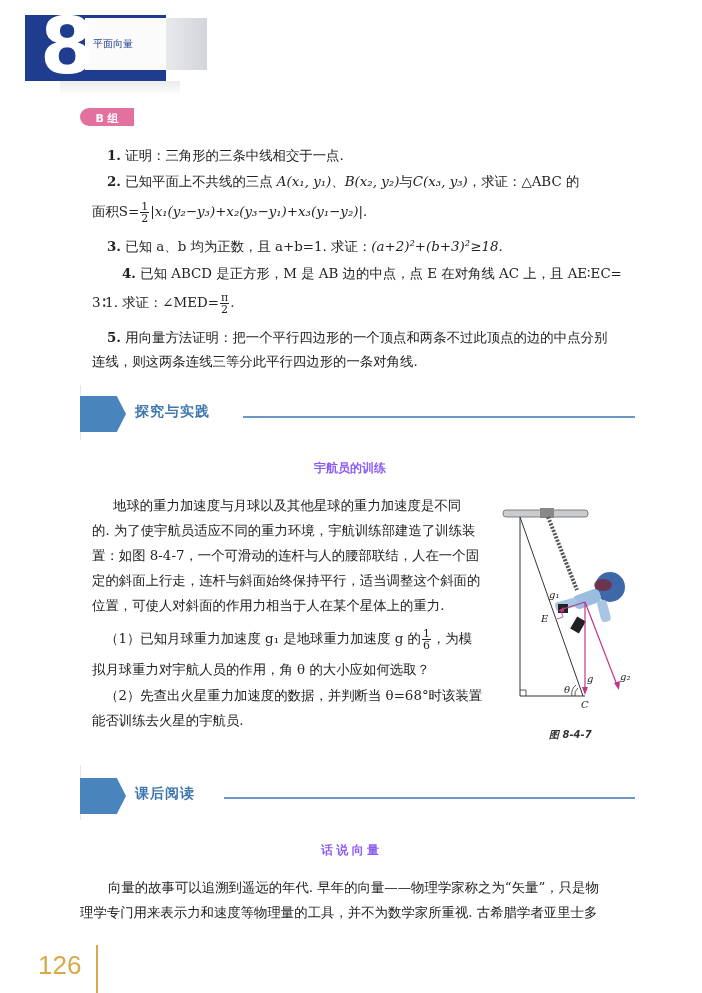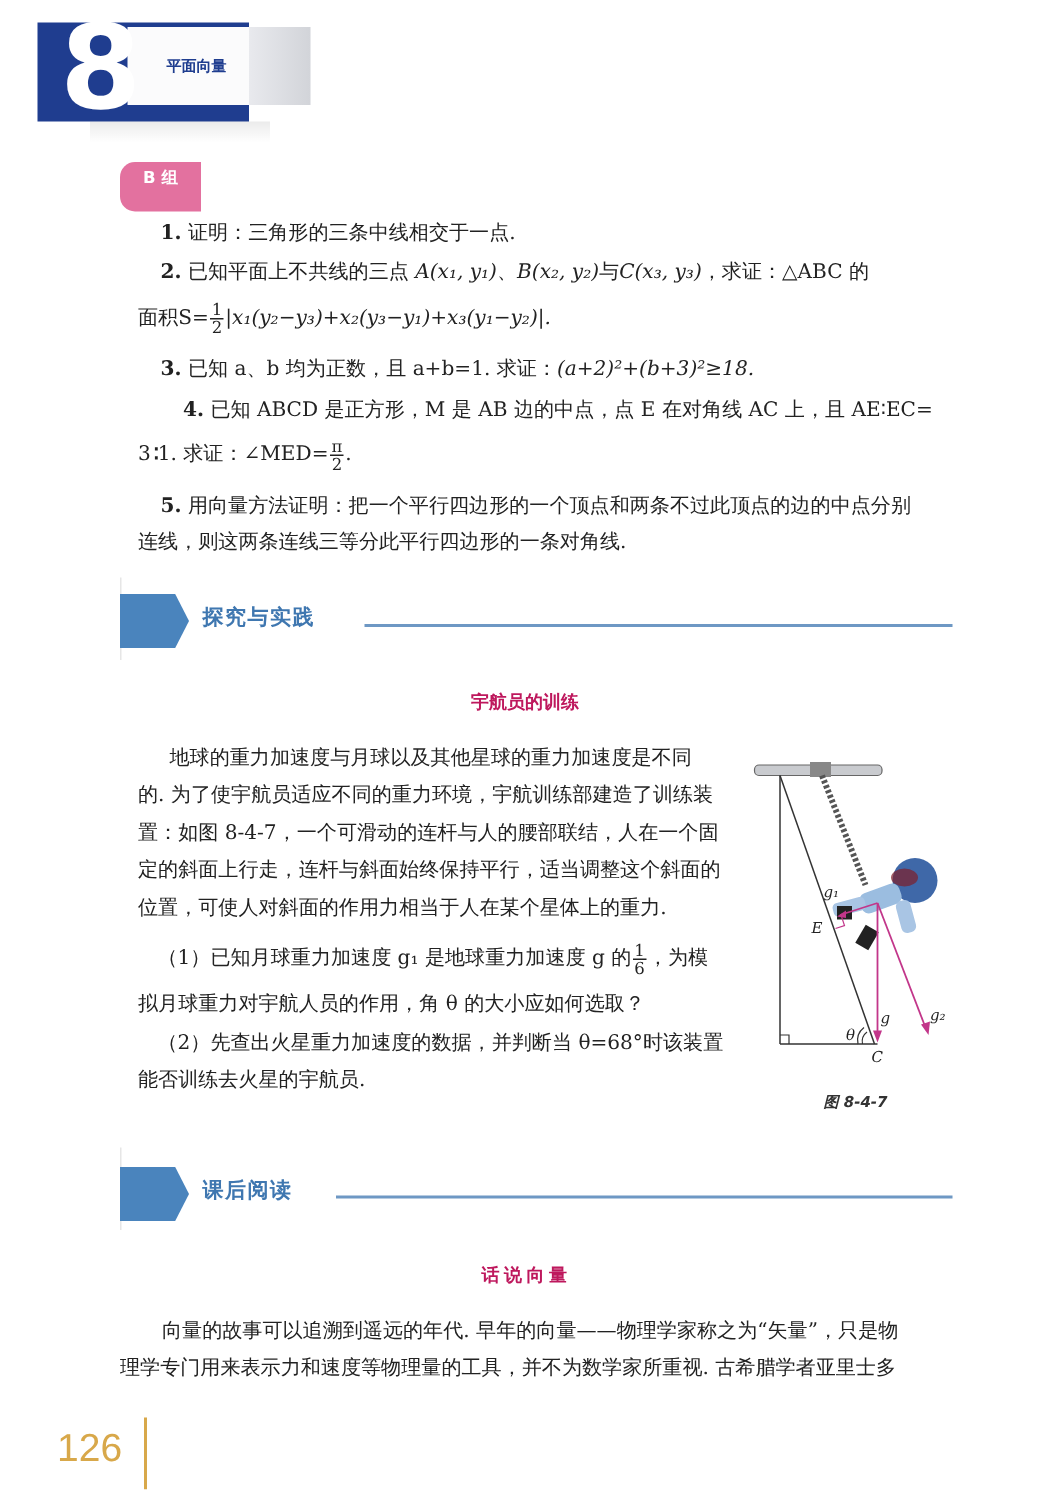--- a/index.html
+++ b/index.html
@@ -9,40 +9,40 @@
     font-family: "DejaVu Serif", "Liberation Serif", serif;
     color: #222;
   }
   .abs { position: absolute; }
 
   
   .ch-shade { left: 165px; top: 18px; width: 42px; height: 52px; background: linear-gradient(90deg,#e9eaee,#d2d4d9); }
   .ch-block { left: 25px; top: 15px; width: 141px; height: 66px; background: #1f3d8f; }
   .ch-inner { left: 85px; top: 18px; width: 81px; height: 52px; background: #fbfbfc; }
   .ch-num { left: 40px; top: 6px; width: 52px; height: 80px; font-family: "DejaVu Sans", sans-serif; font-weight: bold; font-size: 78px; line-height: 80px; color: #fff; text-align: center; }
-  .ch-title { left: 93px; top: 37px; font-family: "DejaVu Sans", sans-serif; font-weight: bold; font-size: 10px; color: #1f3d8f; margin-left: 18px; }
+  .ch-title { left: 93px; top: 37px; font-family: "DejaVu Sans", sans-serif; font-weight: normal; font-size: 10px; color: #1f3d8f; }
   .ch-shadow { left: 60px; top: 81px; width: 120px; height: 14px; background: linear-gradient(180deg, rgba(0,0,0,0.08), rgba(0,0,0,0)); }
 
   
-  .group-tag { left: 80px; top: 108px; width: 54px; height: 33px; background: #e3719f; color: #fff; border-radius: 10px 0 0 10px; font-family: "DejaVu Sans", sans-serif; font-weight: bold; font-size: 11px; line-height: 21px; text-align: center; }
+  .group-tag { left: 80px; top: 108px; width: 54px; height: 18px; background: #e3719f; color: #fff; border-radius: 10px 0 0 10px; font-family: "DejaVu Sans", sans-serif; font-weight: bold; font-size: 11px; line-height: 21px; text-align: center; }
 
   .p { font-size: 13.4px; line-height: 20px; white-space: nowrap; }
   .num { font-weight: bold; }
   .m { font-style: italic; }
   .frac { display: inline-block; vertical-align: middle; text-align: center; font-size: 11px; line-height: 11px; margin: 0 1px; }
   .frac span { display: block; }
   .frac .top { border-bottom: 1px solid #222; padding: 0 1px; }
 
   
   .sec-arrow { width: 46px; height: 36px; background: #4a84bd; clip-path: polygon(0 0, 80% 0, 100% 50%, 80% 100%, 0 100%); }
   .sec-left-line { width: 1px; background: #e6e6e6; }
   .sec-title { font-family: "DejaVu Sans", sans-serif; font-weight: bold; font-size: 14px; color: #3f77b0; letter-spacing: 1px; }
   .sec-rule { height: 1.5px; background: #6e98c4; }
 
-  .subtitle { font-family: Liberation Serif, serif; font-weight: bold; font-size: 12px; color: #be185d; }
+  .subtitle { font-family: Liberation Sans, sans-serif; font-weight: bold; font-size: 12px; color: #8b5cf6; }
 
   .fig-caption { font-family: "DejaVu Sans", sans-serif; font-weight: bold; font-size: 10px; color: #333; font-style: italic; }
 
   .page-num { left: 38px; top: 950px; font-family: "Liberation Sans", sans-serif; font-size: 26px; color: #d8a84a; }
   .page-bar { left: 96px; top: 945px; width: 1.5px; height: 48px; background: #d8a84a; }
 </style>
 </head>
 <body>
 
 <div class="abs ch-shade"></div>

